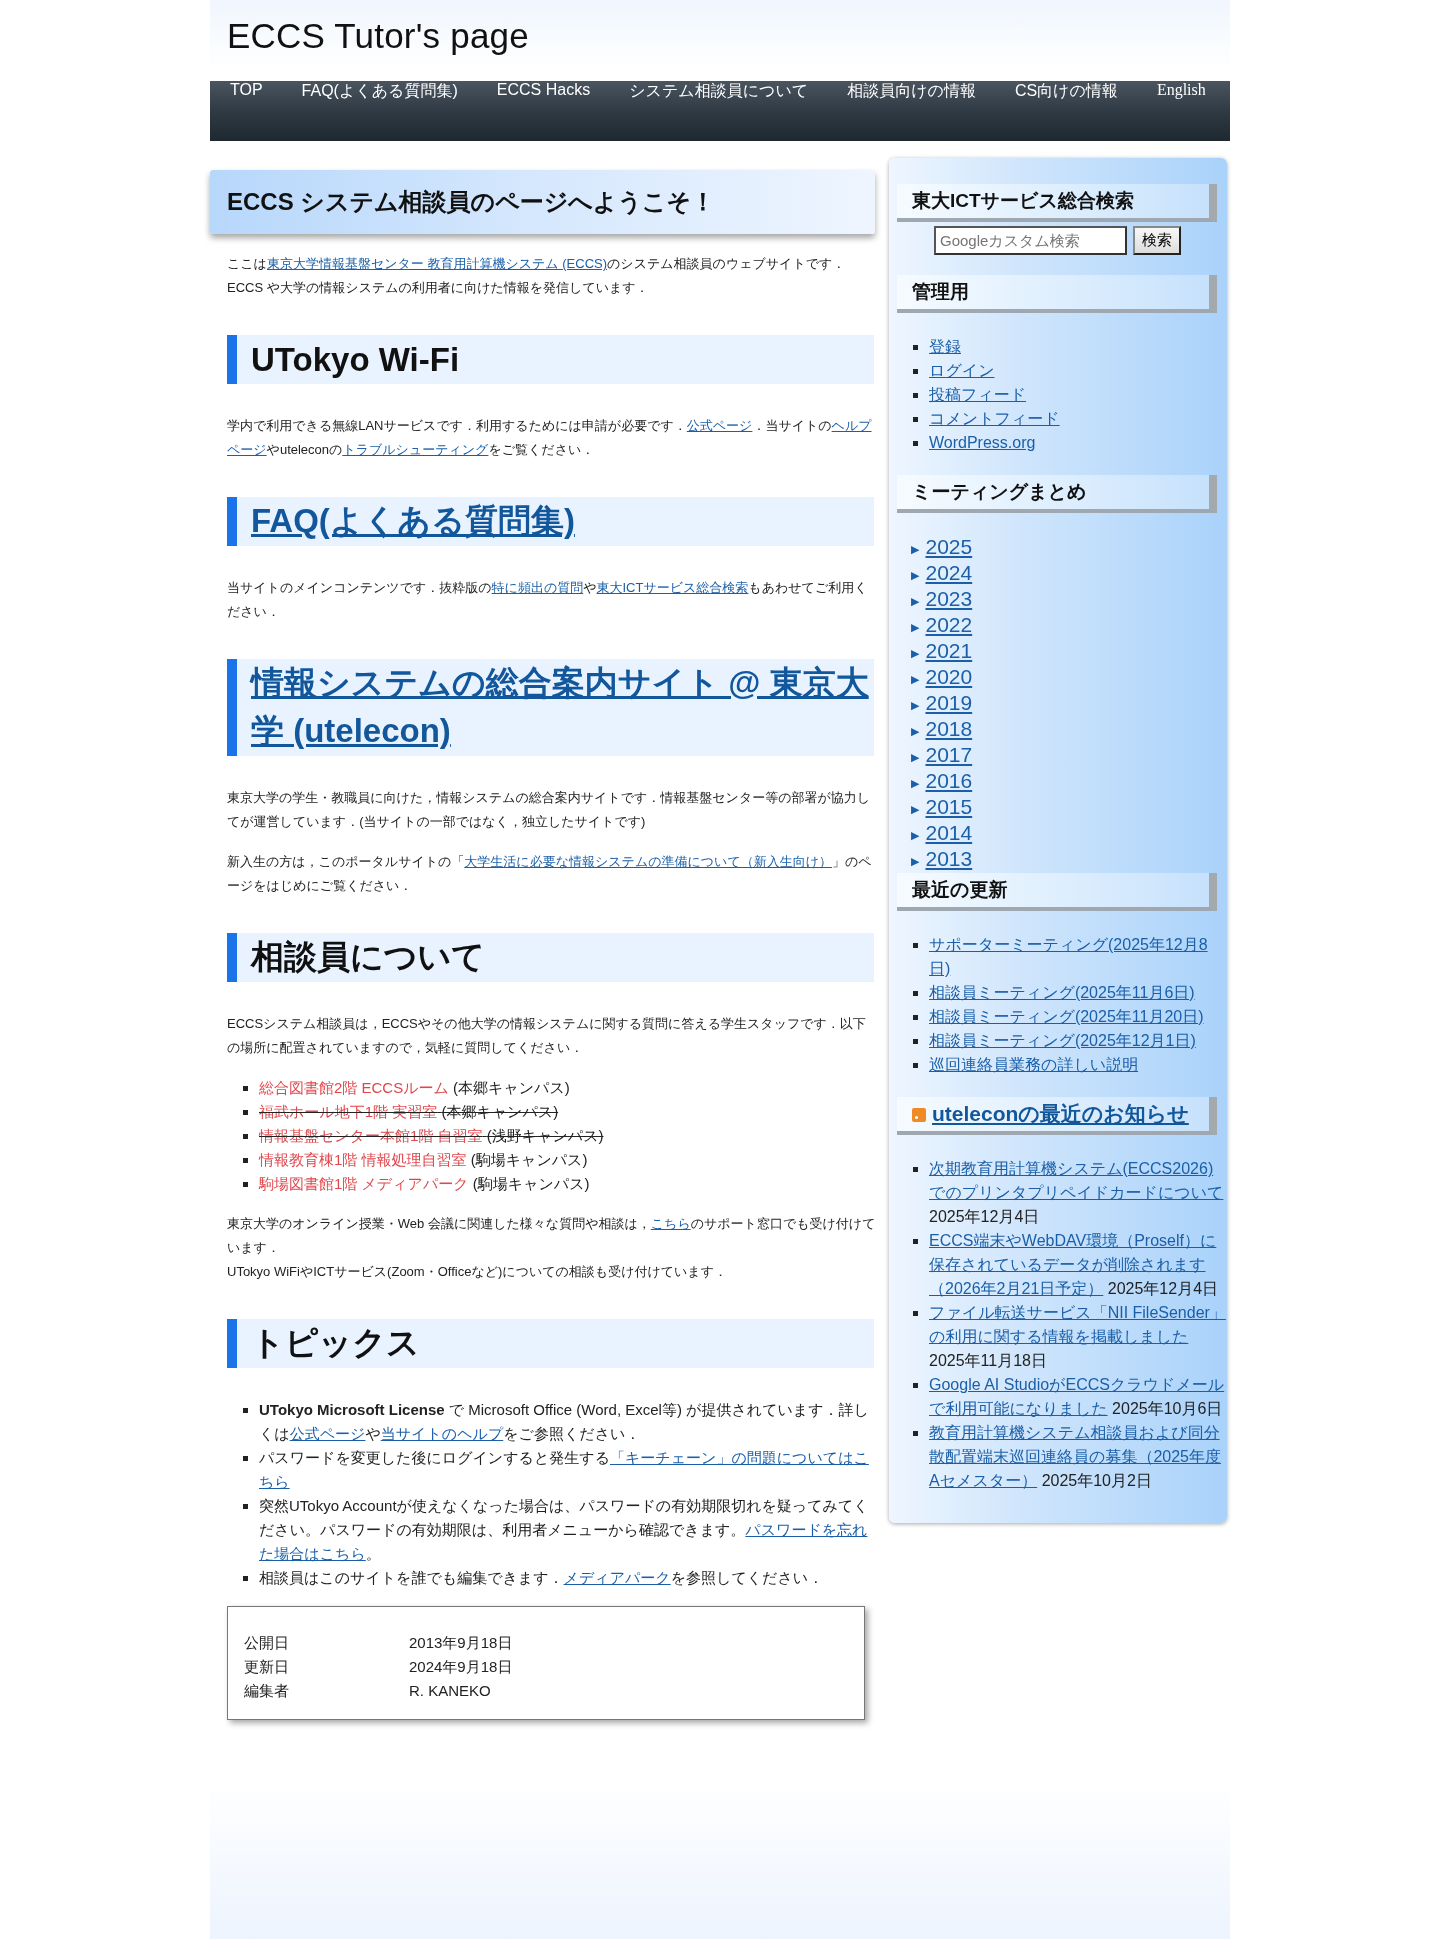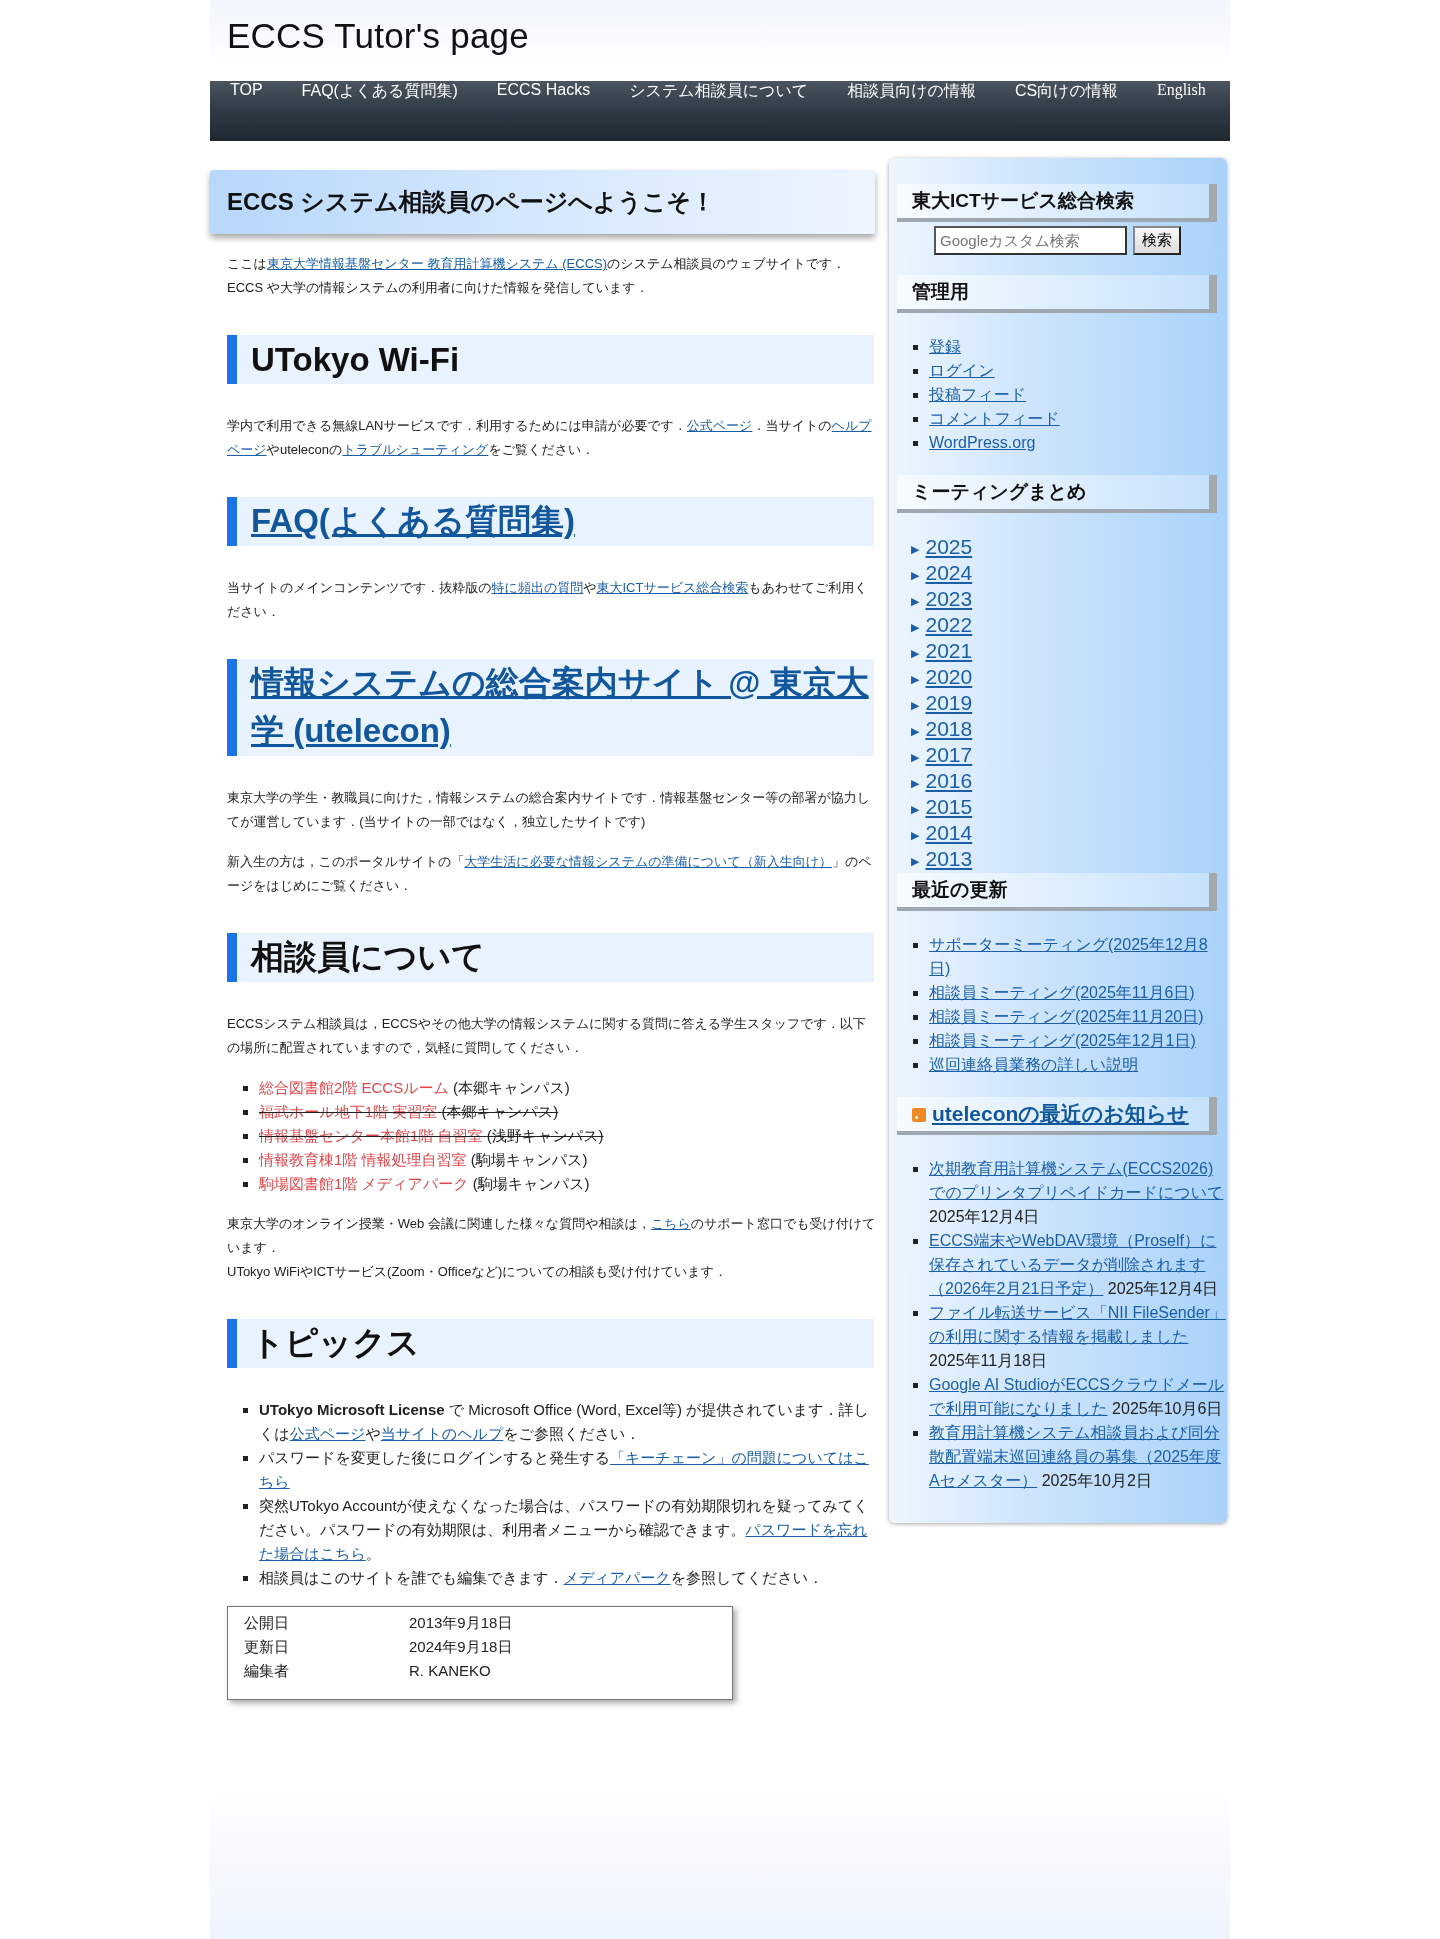--- a/index.html
+++ b/index.html
@@ -57,23 +57,23 @@
   .sec-h h2 a { color: #12579c; }
   .sec-h.tall { height: 97px; align-items: flex-start; }
   .sec-h.tall h2 { line-height: 48px; }
   .sec-p { margin-top: 30px; width: 650px; }
   .sec-p2 { margin-top: 16px; width: 650px; }
   ul.sq { list-style: square; margin: 16px 0 0 0; padding-left: 32px; font-size: 15px; line-height: 24px; }
   .red { color: #e0474c; }
   .strike { text-decoration: line-through; }
   ul.topics { width: 650px; }
   .meta-box {
-    margin-top: 16px; width: 506px; border: 1px solid #777; background: #fff;
+    margin-top: 16px; width: 638px; border: 1px solid #777; background: #fff;
     box-shadow: 3px 3px 6px rgba(0,0,0,0.35);
-    padding: 4px 16px 16px 16px;
+    padding: 24px 16px 16px 16px;
   }
   .meta-row { display: flex; font-size: 15px; line-height: 24px; }
   .meta-row .k { width: 165px; }
   
   .sidebar {
     width: 338px;
     background: linear-gradient(to right, #eef6ff 0%, #cfe5fc 40%, #a9d2fa 100%);
     border-radius: 6px;
     box-shadow: 0 1px 4px rgba(0,0,0,0.35);
     padding: 26px 0 30px 0;

